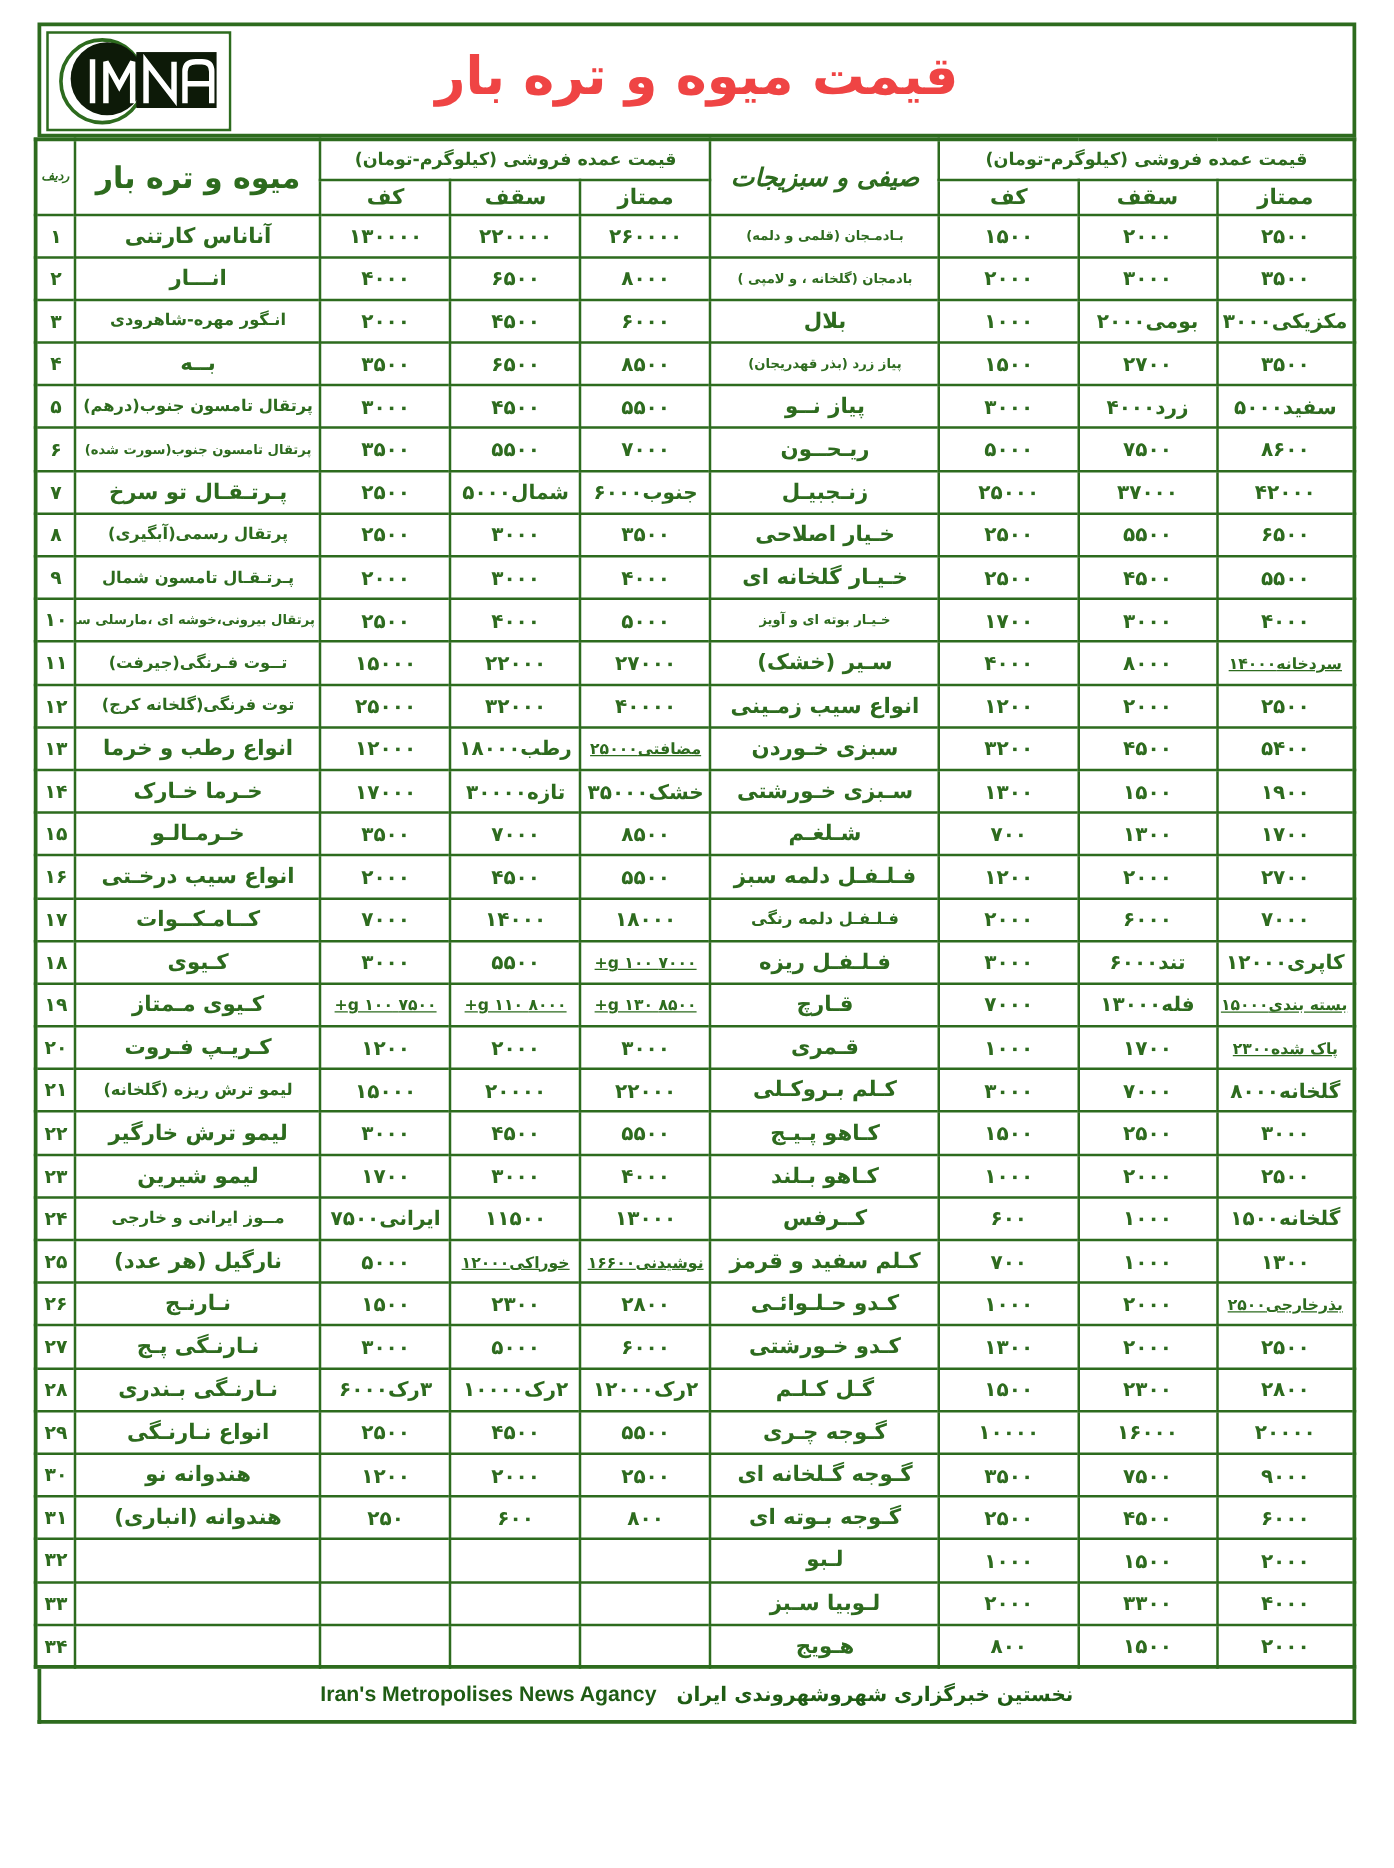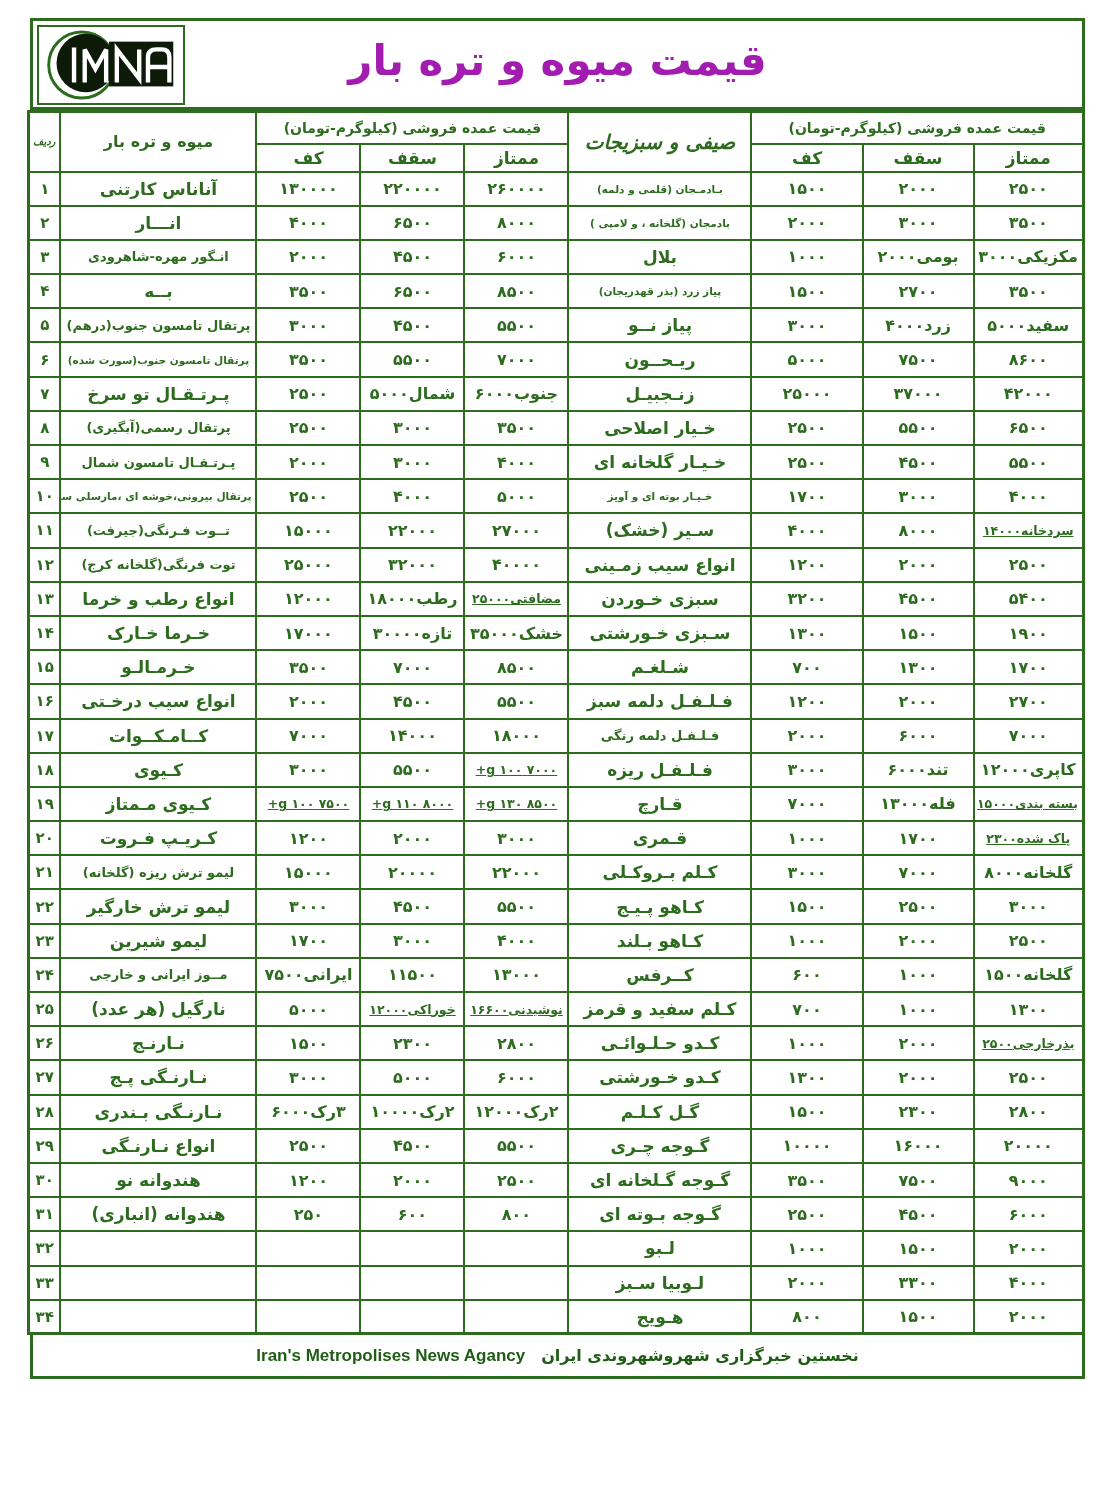--- a/index.html
+++ b/index.html
@@ -28,21 +28,21 @@
     height: 92px;
     border: 3px solid #2d6b1e;
     box-sizing: border-box;
     display: flex;
     align-items: center;
     justify-content: center;
   }
   .title-text {
     font-size: 42px;
     font-weight: bold;
-    color: #a21caf;
+    color: #ef4444;
     letter-spacing: 0px;
     line-height: 1;
     padding-bottom: 6px;
     direction: rtl;
   }
   .logo {
     position: absolute;
     top: 4px;
     left: 4px;
     width: 148px;
@@ -95,21 +95,21 @@
     height: 28px;
     font-size: 17px;
     letter-spacing: 1px;
   }
   .h-idx {
     font-size: 10px;
     line-height: 1.05;
     font-style: italic;
   }
   .h-catfruit {
-    font-size: 16px;
+    font-size: 24px;
     letter-spacing: 0.5px;
   }
   .h-catveg {
     font-size: 20px;
     letter-spacing: 0.5px;
     font-style: italic;
   }
 
   tbody tr { height: 34.2px; }
   td.idx  { font-size: 15px; }

